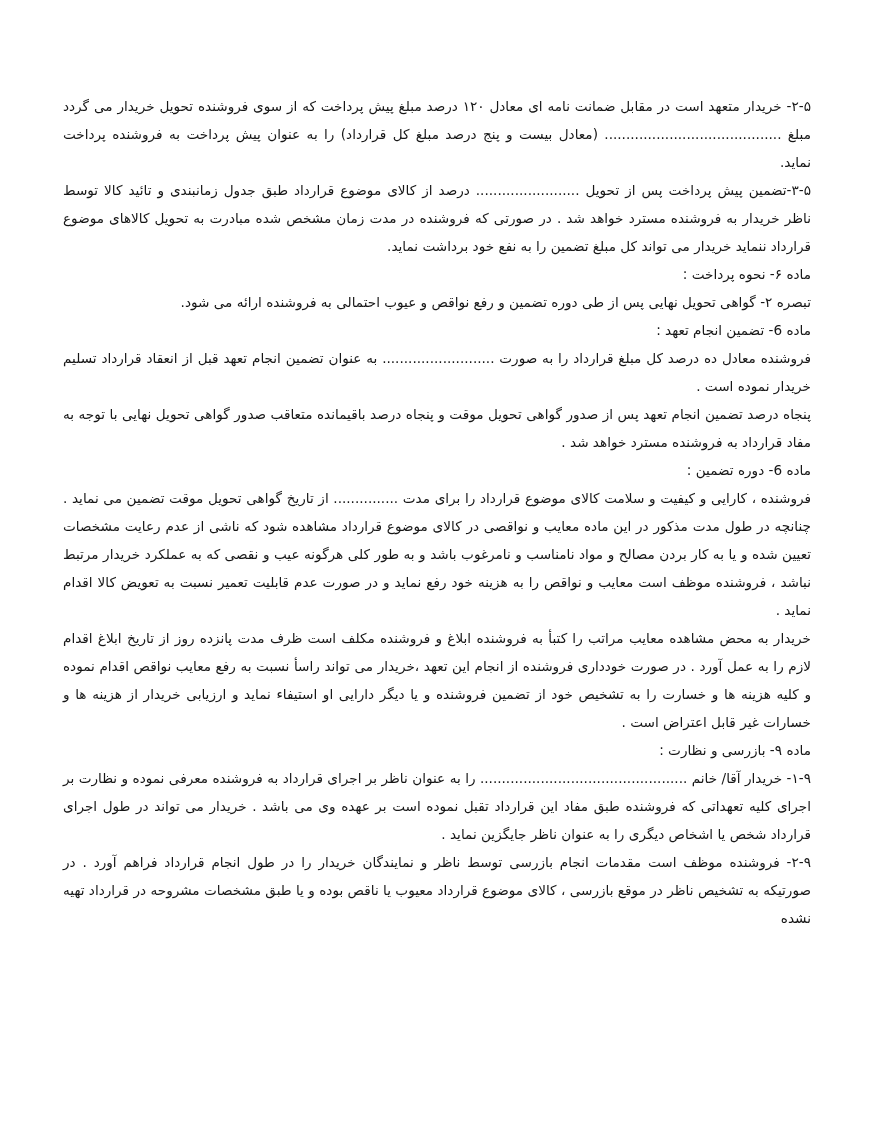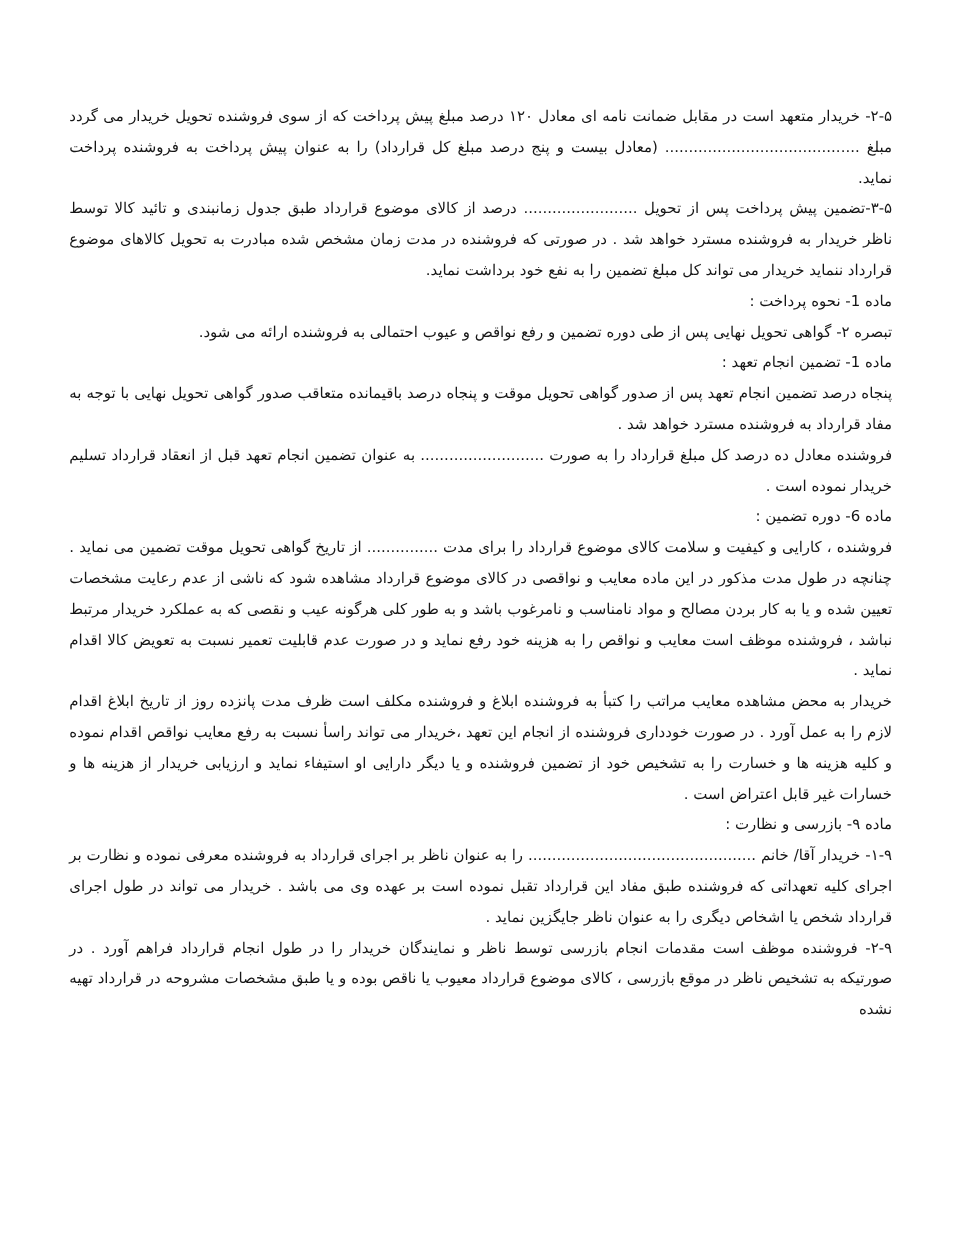--- a/index.html
+++ b/index.html
@@ -34,25 +34,25 @@
     padding: 0;
   }
 </style>
 </head>
 <body>
 
 <div class="page">
   <div class="doc">
     <p>۲-۵- خریدار متعهد است در مقابل ضمانت نامه ای معادل ۱۲۰ درصد مبلغ پیش پرداخت که از سوی فروشنده تحویل خریدار می گردد مبلغ ......................................... (معادل بیست و پنج درصد مبلغ کل قرارداد) را به عنوان پیش پرداخت به فروشنده پرداخت نماید.</p>
     <p>۳-۵-تضمین پیش پرداخت پس از تحویل ........................ درصد از کالای موضوع قرارداد طبق جدول زمانبندی و تائید کالا توسط ناظر خریدار به فروشنده مسترد خواهد شد . در صورتی که فروشنده در مدت زمان مشخص شده مبادرت به تحویل کالاهای موضوع قرارداد ننماید خریدار می تواند کل مبلغ تضمین را به نفع خود برداشت نماید.</p>
-    <p>ماده 1- نحوه پرداخت :</p>
+    <p>ماده ۶- نحوه پرداخت :</p>
     <p>تبصره ۲- گواهی تحویل نهایی پس از طی دوره تضمین و رفع نواقص و عیوب احتمالی به فروشنده ارائه می شود.</p>
-    <p>ماده 1- تضمین انجام تعهد :</p>
+    <p>ماده 6- تضمین انجام تعهد :</p>
+    <p>فروشنده معادل ده درصد کل مبلغ قرارداد را به صورت .......................... به عنوان تضمین انجام تعهد قبل از انعقاد قرارداد تسلیم خریدار نموده است .</p>
     <p>پنجاه درصد تضمین انجام تعهد پس از صدور گواهی تحویل موقت و پنجاه درصد باقیمانده متعاقب صدور گواهی تحویل نهایی با توجه به مفاد قرارداد به فروشنده مسترد خواهد شد .</p>
-    <p>فروشنده معادل ده درصد کل مبلغ قرارداد را به صورت .......................... به عنوان تضمین انجام تعهد قبل از انعقاد قرارداد تسلیم خریدار نموده است .</p>
     <p>ماده 6- دوره تضمین :</p>
     <p>فروشنده ، کارایی و کیفیت و سلامت کالای موضوع قرارداد را برای مدت ............... از تاریخ گواهی تحویل موقت تضمین می نماید . چنانچه در طول مدت مذکور در این ماده معایب و نواقصی در کالای موضوع قرارداد مشاهده شود که ناشی از عدم رعایت مشخصات تعیین شده و یا به کار بردن مصالح و مواد نامناسب و نامرغوب باشد و به طور کلی هرگونه عیب و نقصی که به عملکرد خریدار مرتبط نباشد ، فروشنده موظف است معایب و نواقص را به هزینه خود رفع نماید و در صورت عدم قابلیت تعمیر نسبت به تعویض کالا اقدام نماید .</p>
     <p>خریدار به محض مشاهده معایب مراتب را کتبأ به فروشنده ابلاغ و فروشنده مکلف است ظرف مدت پانزده روز از تاریخ ابلاغ اقدام لازم را به عمل آورد . در صورت خودداری فروشنده از انجام این تعهد ،خریدار می تواند راسأ نسبت به رفع معایب نواقص اقدام نموده و کلیه هزینه ها و خسارت را به تشخیص خود از تضمین فروشنده و یا دیگر دارایی او استیفاء نماید و ارزیابی خریدار از هزینه ها و خسارات غیر قابل اعتراض است .</p>
     <p>ماده ۹- بازرسی و نظارت :</p>
     <p>۱-۹- خریدار آقا/ خانم ................................................ را به عنوان ناظر بر اجرای قرارداد به فروشنده معرفی نموده و نظارت بر اجرای کلیه تعهداتی که فروشنده طبق مفاد این قرارداد تقبل نموده است بر عهده وی می باشد . خریدار می تواند در طول اجرای قرارداد شخص یا اشخاص دیگری را به عنوان ناظر جایگزین نماید .</p>
     <p>۲-۹- فروشنده موظف است مقدمات انجام بازرسی توسط ناظر و نمایندگان خریدار را در طول انجام قرارداد فراهم آورد . در صورتیکه به تشخیص ناظر در موقع بازرسی ، کالای موضوع قرارداد معیوب یا ناقص بوده و یا طبق مشخصات مشروحه در قرارداد تهیه نشده</p>
   </div>
 </div>
 
 </body></html>

